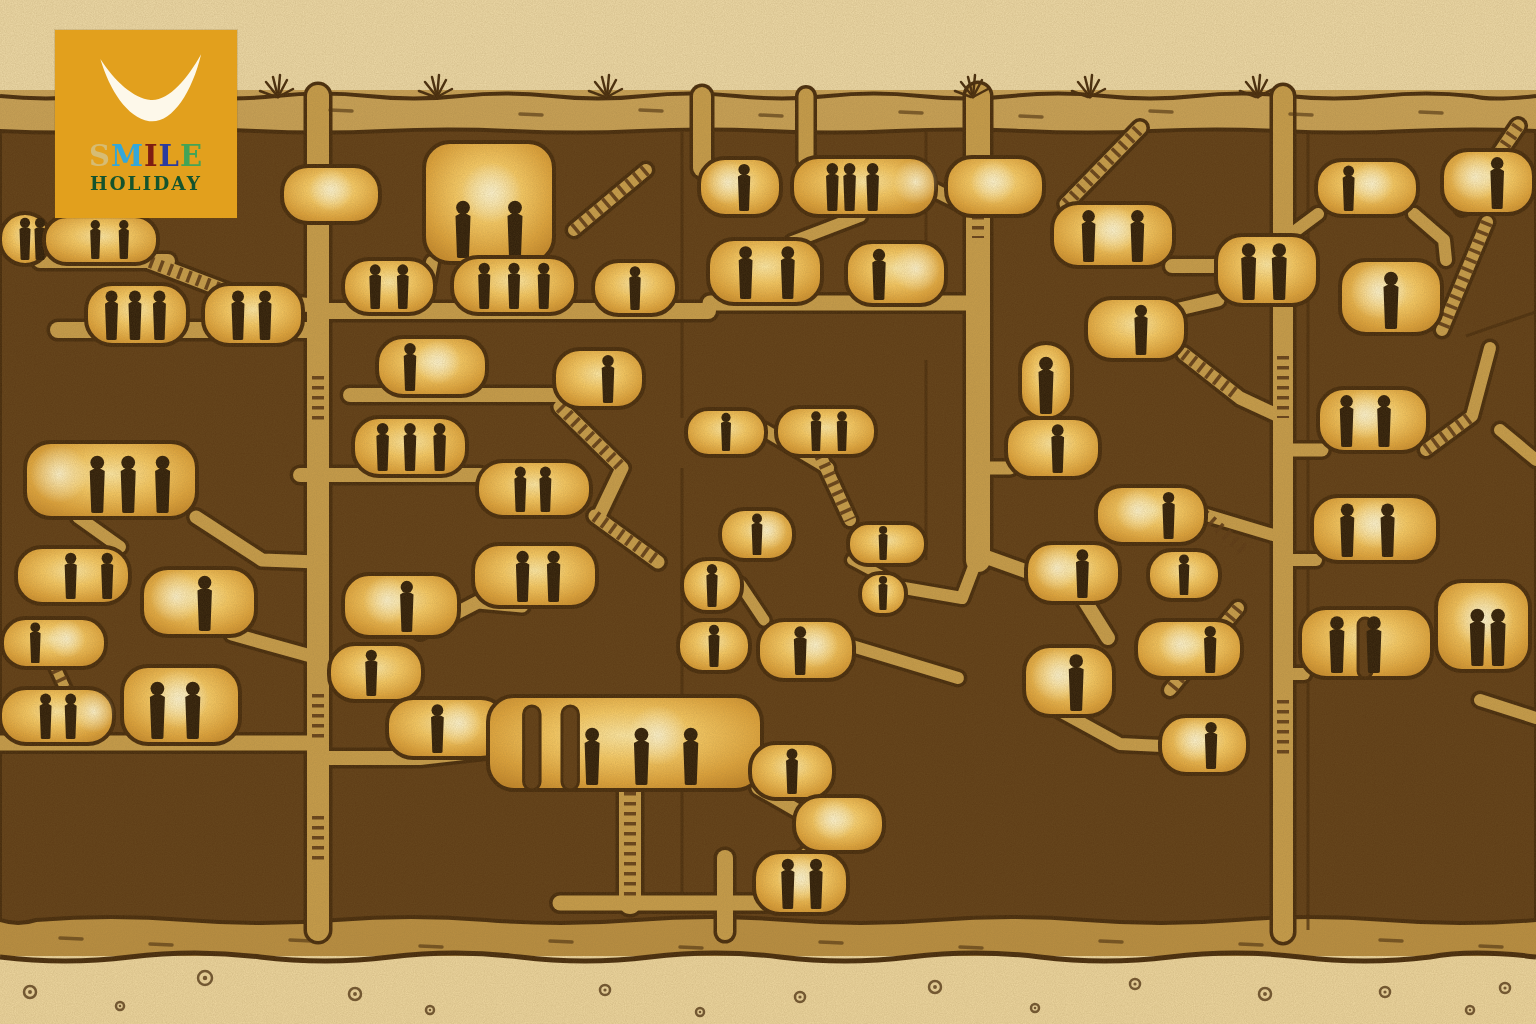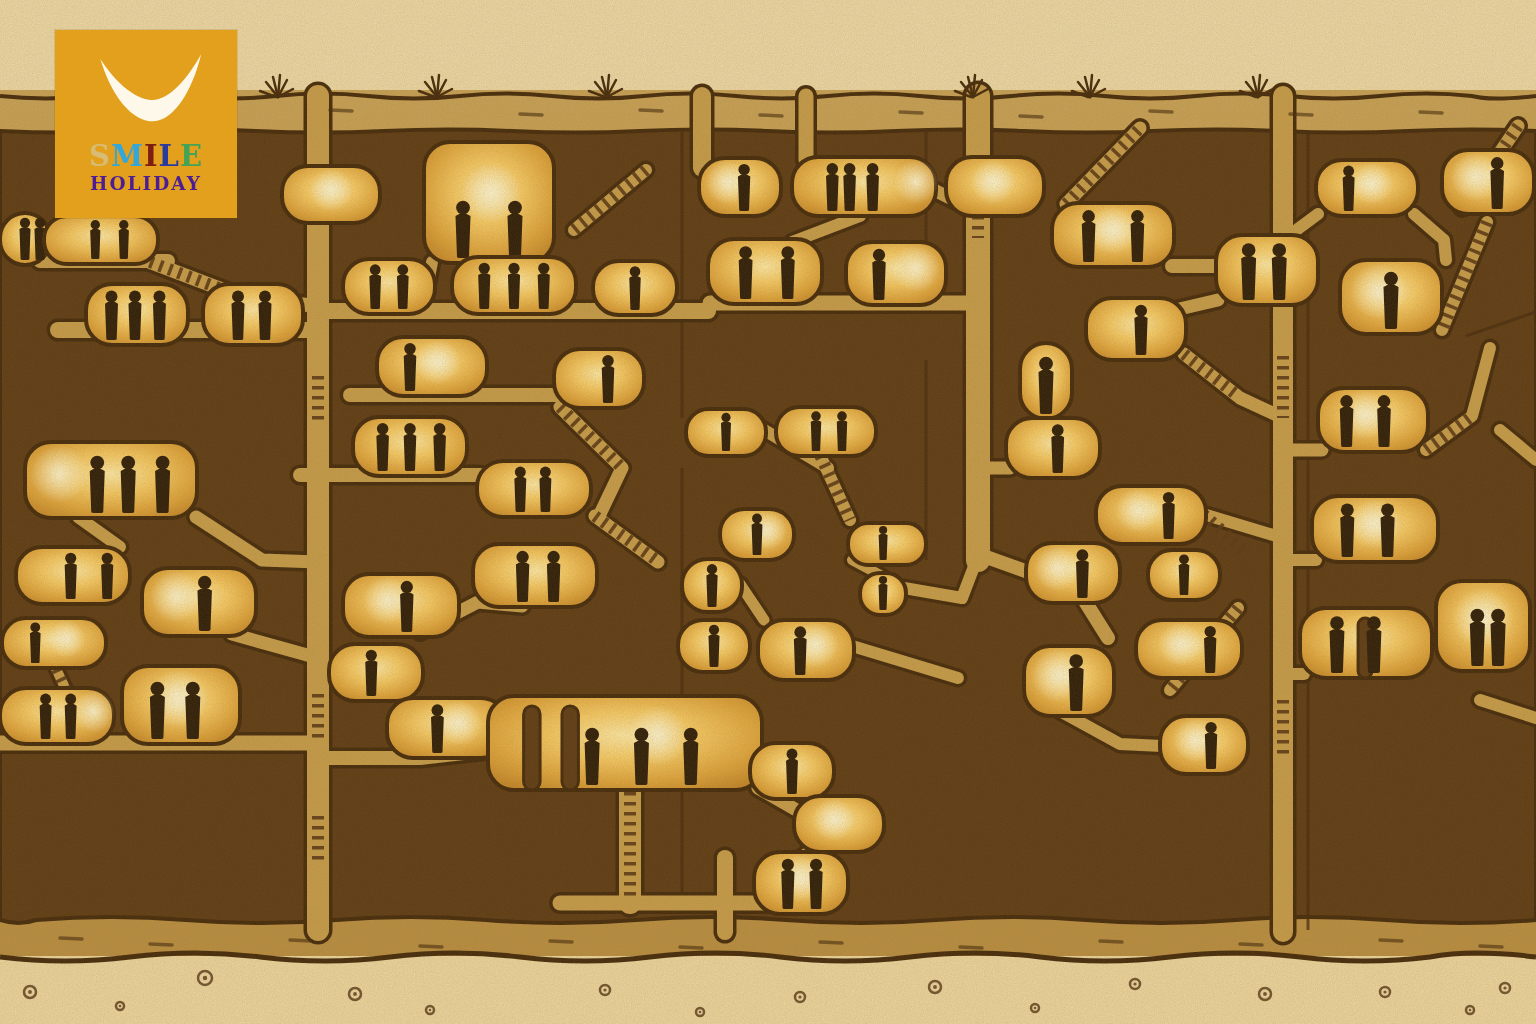--- a/index.html
+++ b/index.html
@@ -871,16 +871,16 @@
         <circle cx="1505" cy="988" r="1.6" fill="#452a0c" opacity="0.75"></circle>
       </g>
       <rect x="0" y="0" width="1536" height="1024" filter="url(#grain)" opacity="0.45"></rect>
     </svg>
 
   <div class="logo" style="background: rgb(226, 160, 29);">
     <svg class="swoosh" viewBox="0 0 160 120">
       <path d="M22,18 C34,58 56,92 84,97 C112,101 138,62 150,12 C132,44 108,72 86,70 C64,68 40,46 22,18 Z" fill="#fdf8ea"></path>
     </svg>
     <div class="brand"><span style="color: rgb(214, 188, 116);">S</span><span style="color: rgb(51, 167, 217);">M</span><span style="color: rgb(126, 29, 18);">I</span><span style="color: rgb(42, 59, 159);">L</span><span style="color: rgb(67, 164, 87);">E</span></div>
-    <div class="tagline" style="color: #4c1d95;">HOLIDAY</div>
+    <div class="tagline" style="color: #14532d;">HOLIDAY</div>
   </div>
 
 </div>
 
 </body></html>

